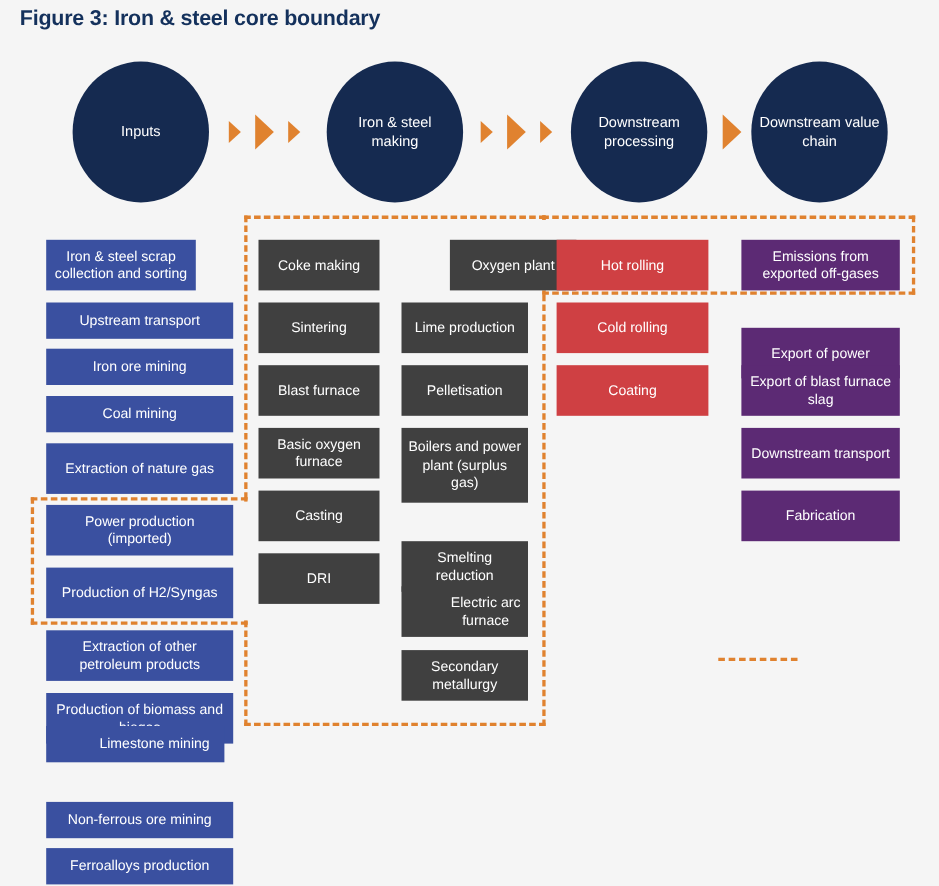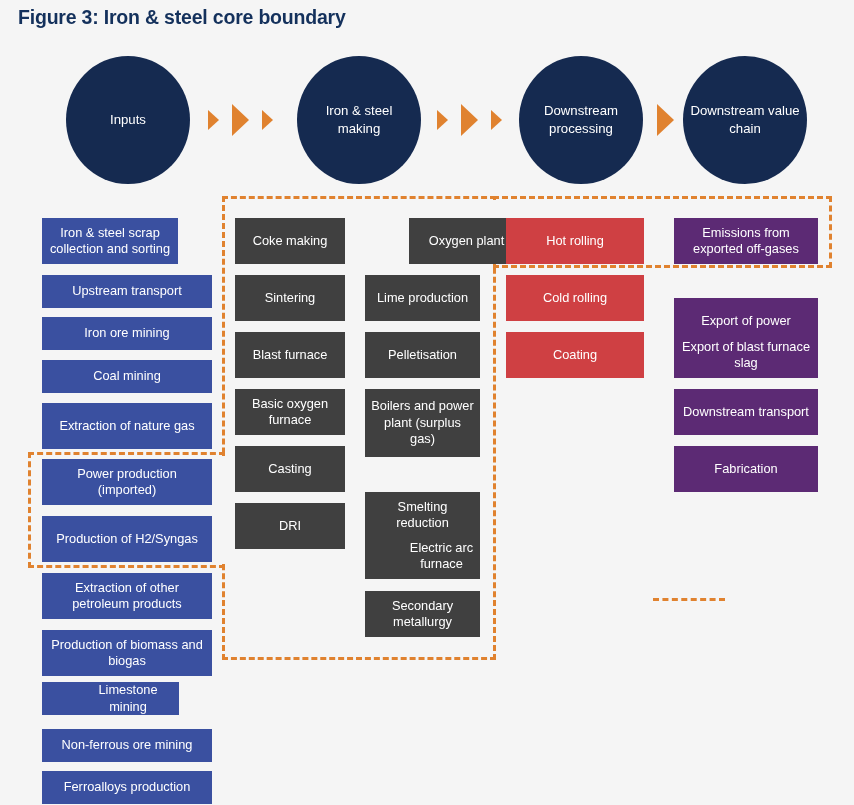--- a/index.html
+++ b/index.html
@@ -166,21 +166,21 @@
 </div>
 <div class="pbox blue" style="left:42px; top:516px; width:170px; height:46px;">
   <span>Production of H2/Syngas</span>
 </div>
 <div class="pbox blue" style="left:42px; top:573px; width:170px; height:46px;">
   <span>Extraction of other petroleum products</span>
 </div>
 <div class="pbox blue" style="left:42px; top:630px; width:170px; height:46px;">
   <span>Production of biomass and biogas</span>
 </div>
-<div class="pbox blue" style="left:42px; top:682px; width:137px; height:33px;padding-left:40px;">
+<div class="pbox blue" style="left:42px; top:660px; width:162px; height:33px;padding-left:40px;">
   <span>Limestone mining</span>
 </div>
 <div class="pbox blue" style="left:42px; top:729px; width:170px; height:33px;">
   <span>Non-ferrous ore mining</span>
 </div>
 <div class="pbox blue" style="left:42px; top:771px; width:170px; height:33px;">
   <span>Ferroalloys production</span>
 </div>
 
 <div class="pbox teal" style="left:235px; top:218px; width:110px; height:46px;">

